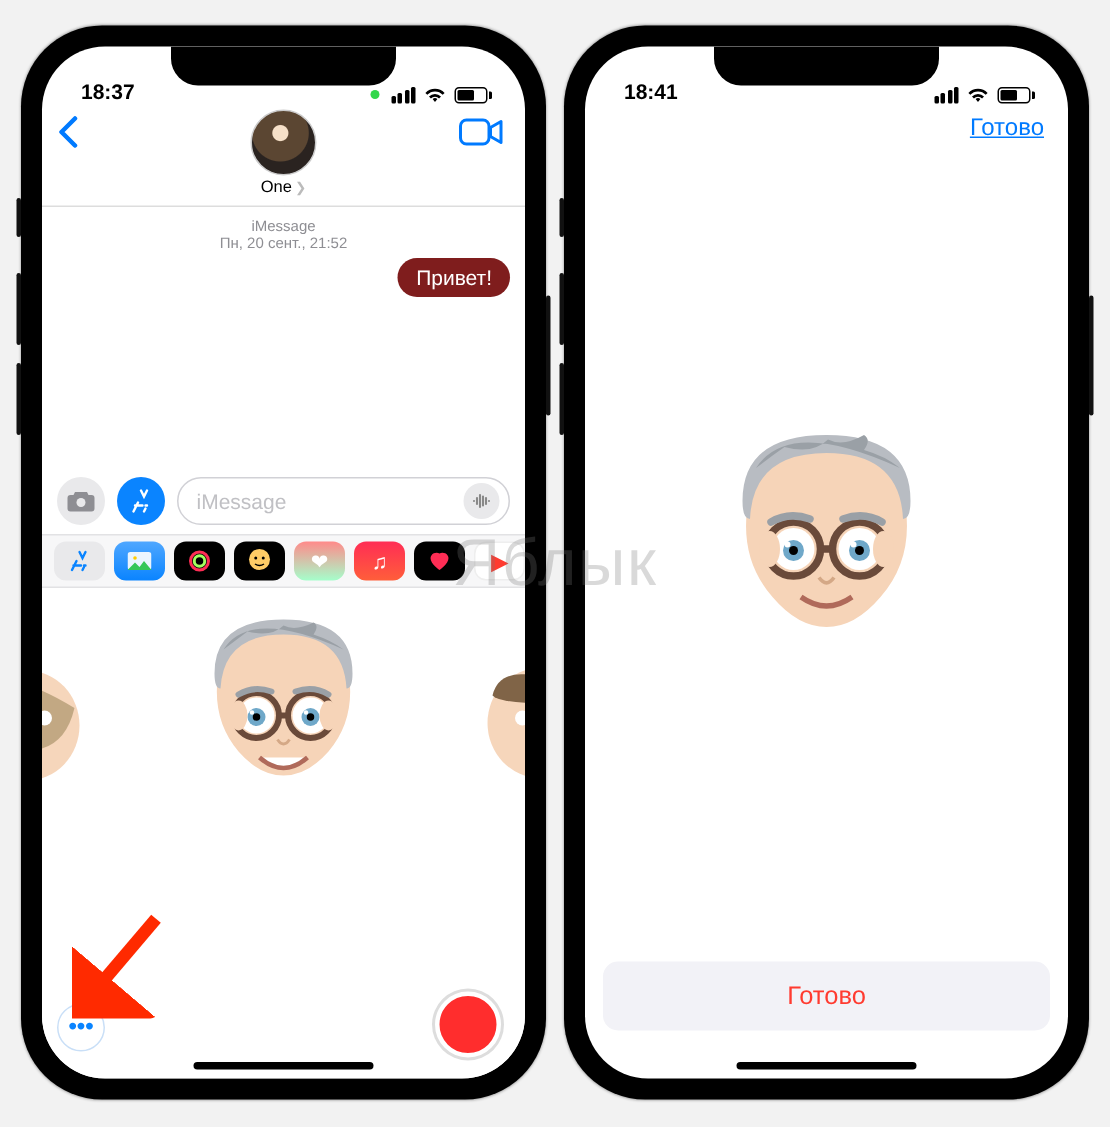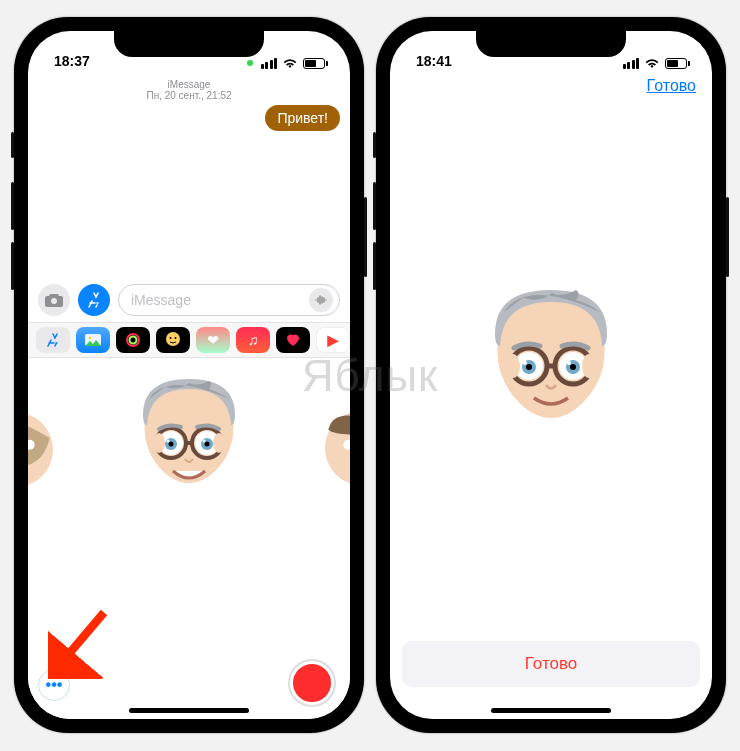--- a/index.html
+++ b/index.html
@@ -89,21 +89,21 @@
     border: .5px solid #ccc;
     margin-top: 2px;
   }
   .contact-name { font-size: 11px; color: #000; margin-top: 2px; display:flex; align-items:center; gap:2px;}
   .contact-name .chev { color:#bbb; font-size:9px; }
 
   .msg-area { flex: 1; padding: 8px 10px; overflow:hidden; }
   .meta-line { text-align:center; font-size: 10px; color:#8e8e93; }
   .bubble-row { display:flex; justify-content:flex-end; margin-top:4px; }
   .bubble {
-    background:#a16207; color:#fff;
+    background:#7f1d1d; color:#fff;
     padding: 5px 12px; border-radius: 16px;
     font-size: 14px; max-width: 75%;
   }
   .delivered { text-align:right; font-size:10px; color:#8e8e93; margin-top:2px; padding-right:4px;}
 
   .compose {
     display:flex; align-items:center; gap:8px;
     padding: 6px 10px;
   }
   .camera-btn, .appstore-btn {
@@ -210,20 +210,38 @@
           <svg class="wifi-ic" viewBox="0 0 20 14">
               <path d="M10 13.2 8 10.8a3 3 0 0 1 4 0Zm-5-4.5a7 7 0 0 1 10 0l-1.6 1.6a4.7 4.7 0 0 0-6.8 0Zm-3-3a11 11 0 0 1 16 0L16.4 7.3a8.7 8.7 0 0 0-12.8 0Z" fill="#000"></path>
             </svg>
           <span class="batt">
               <span class="batt-body"></span>
               <span class="batt-tip"></span>
             </span>
         </span>
       </div>
 
+      <div class="chat-header">
+        <div class="back">
+          <svg width="14" height="22" viewBox="0 0 14 22">
+              <path d="M12 2 3 11l9 9" stroke="#007aff" stroke-width="3" fill="none" stroke-linecap="round" stroke-linejoin="round"></path>
+            </svg>
+        </div>
+        <div class="avatar"></div>
+        <div class="contact-name">
+          <span>One</span>
+          <span class="chev">❯</span>
+        </div>
+        <div class="facetime">
+          <svg width="30" height="22" viewBox="0 0 30 22">
+              <rect x="1" y="3" width="19" height="16" rx="4" fill="none" stroke="#007aff" stroke-width="2"></rect>
+              <path d="M21 8l7-4v14l-7-4z" fill="none" stroke="#007aff" stroke-width="2" stroke-linejoin="round"></path>
+            </svg>
+        </div>
+      </div>
 
       <div class="msg-area">
         <div class="meta-line">iMessage</div>
         <div class="meta-line">Пн, 20 сент., 21:52</div>
         <div class="bubble-row">
             <div class="bubble">Привет!</div>
           </div>
       </div>
 
       <div class="compose">

